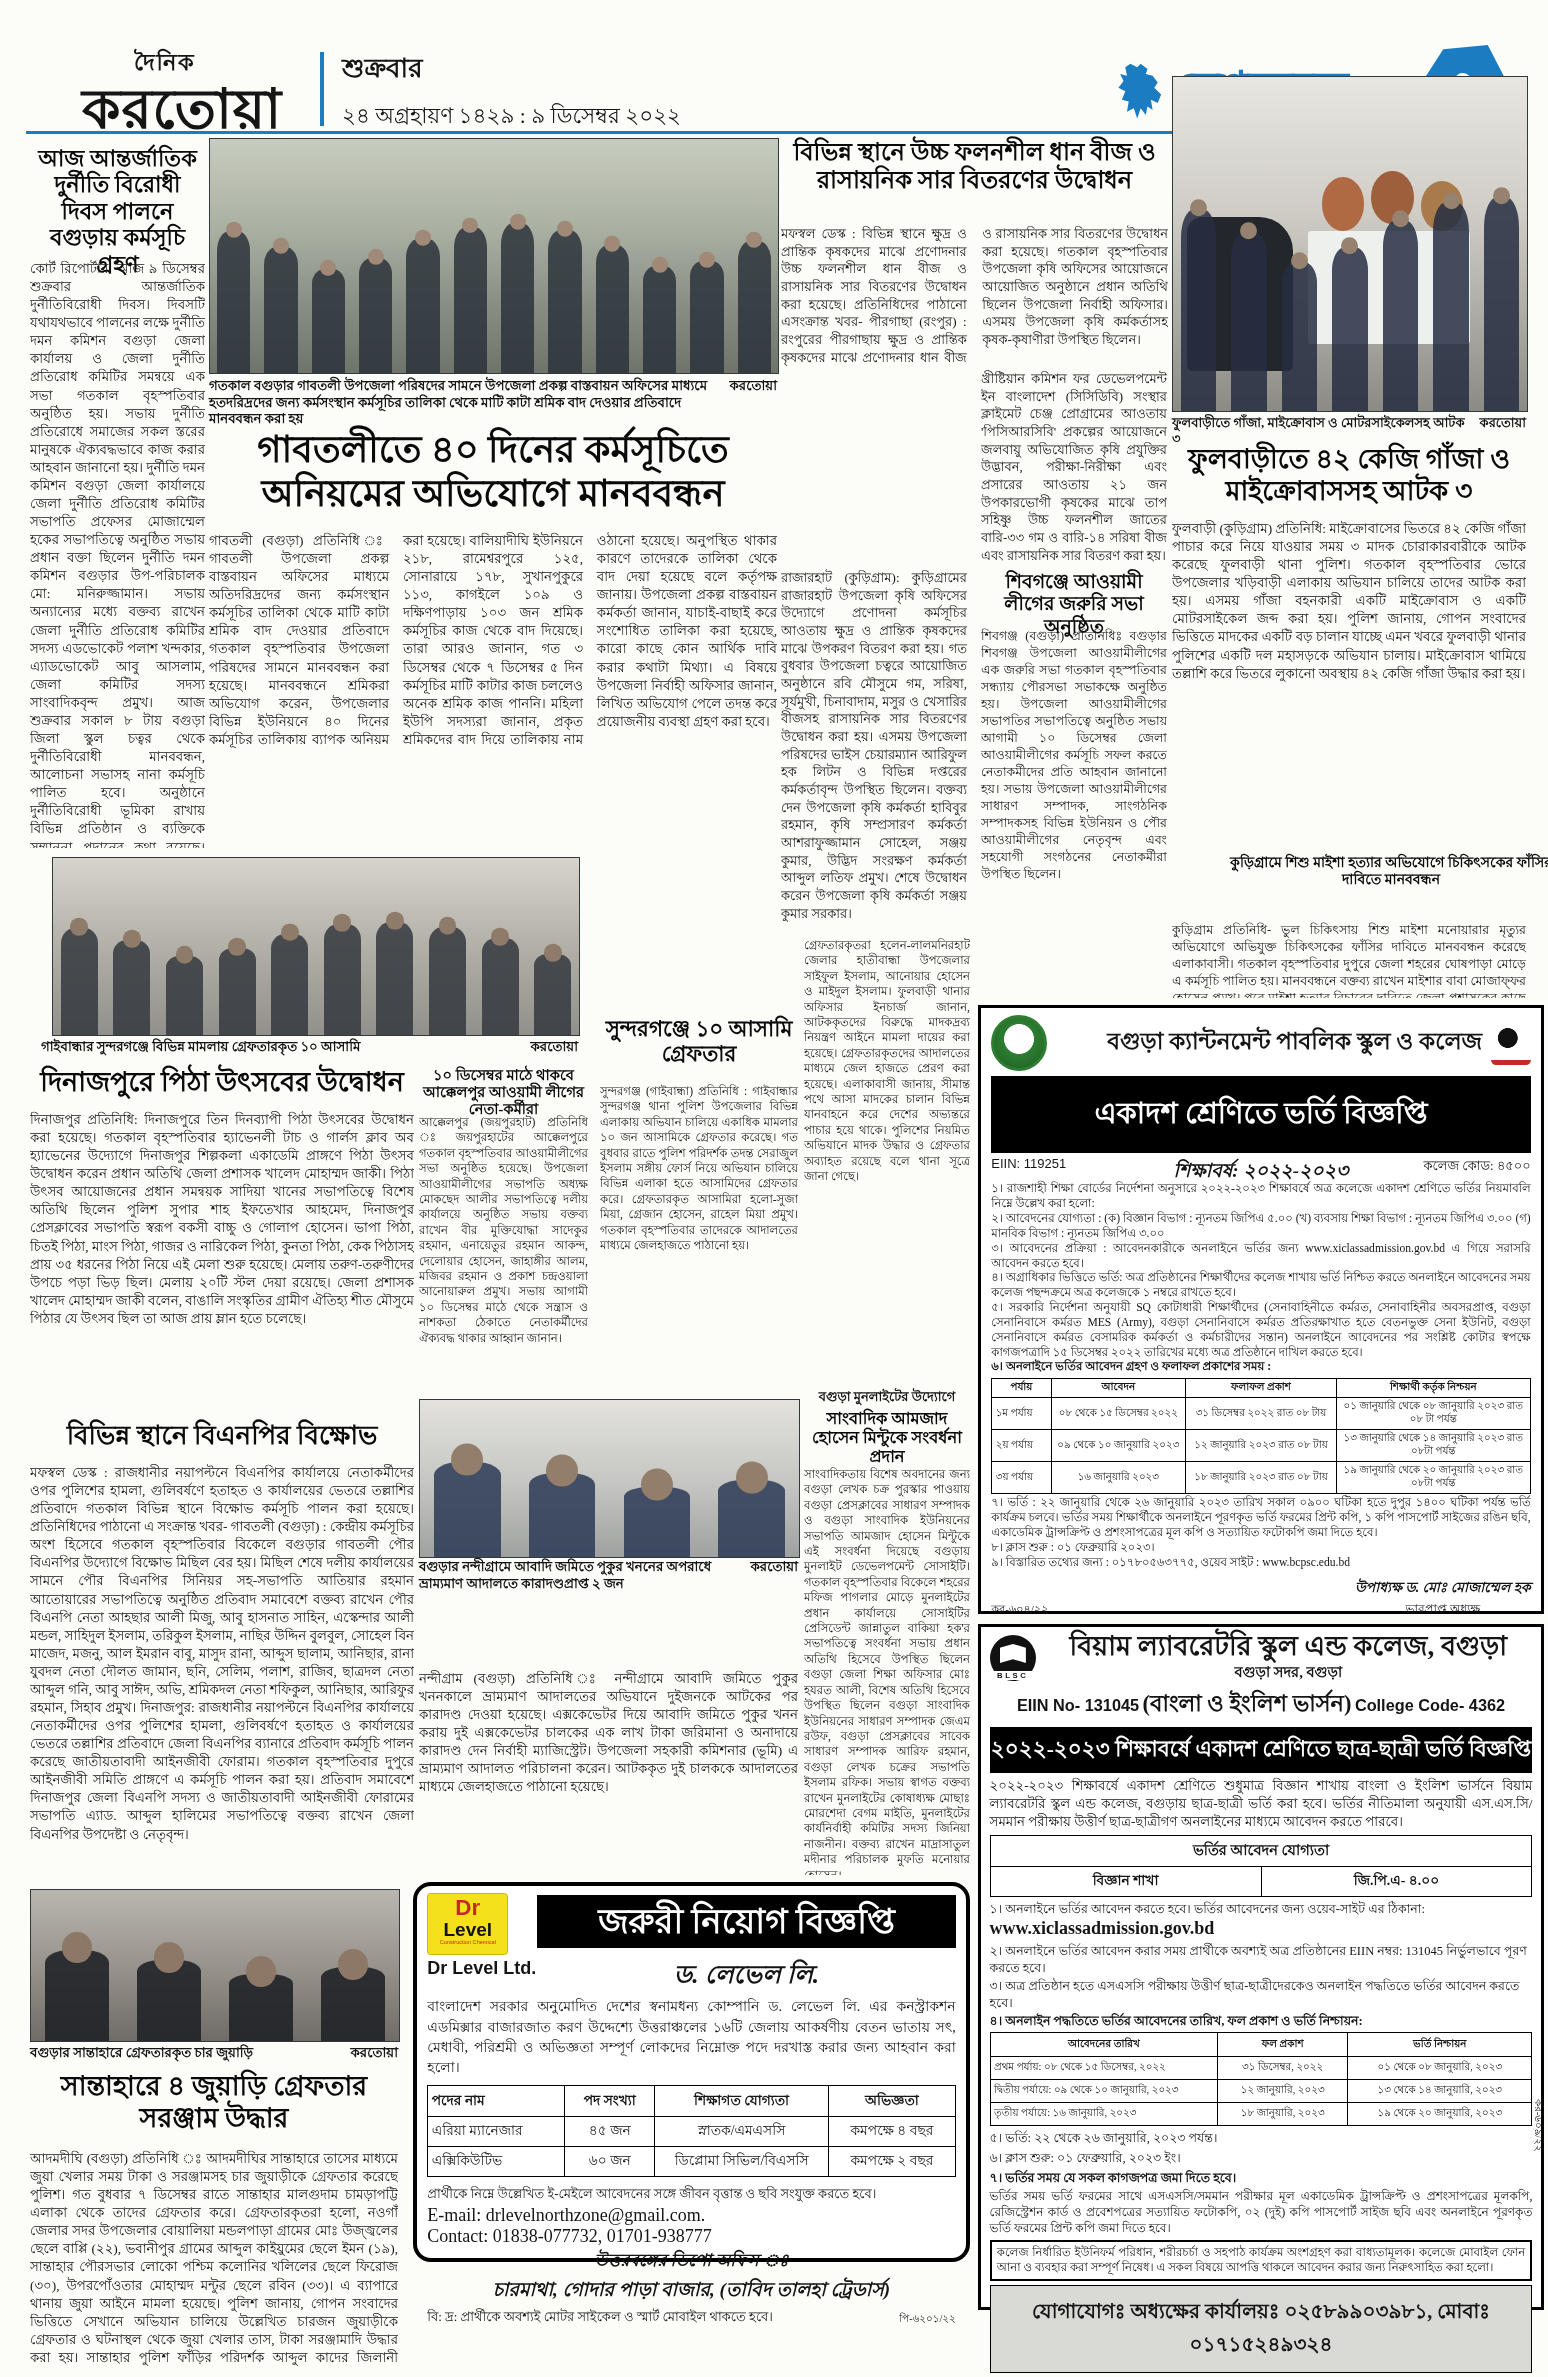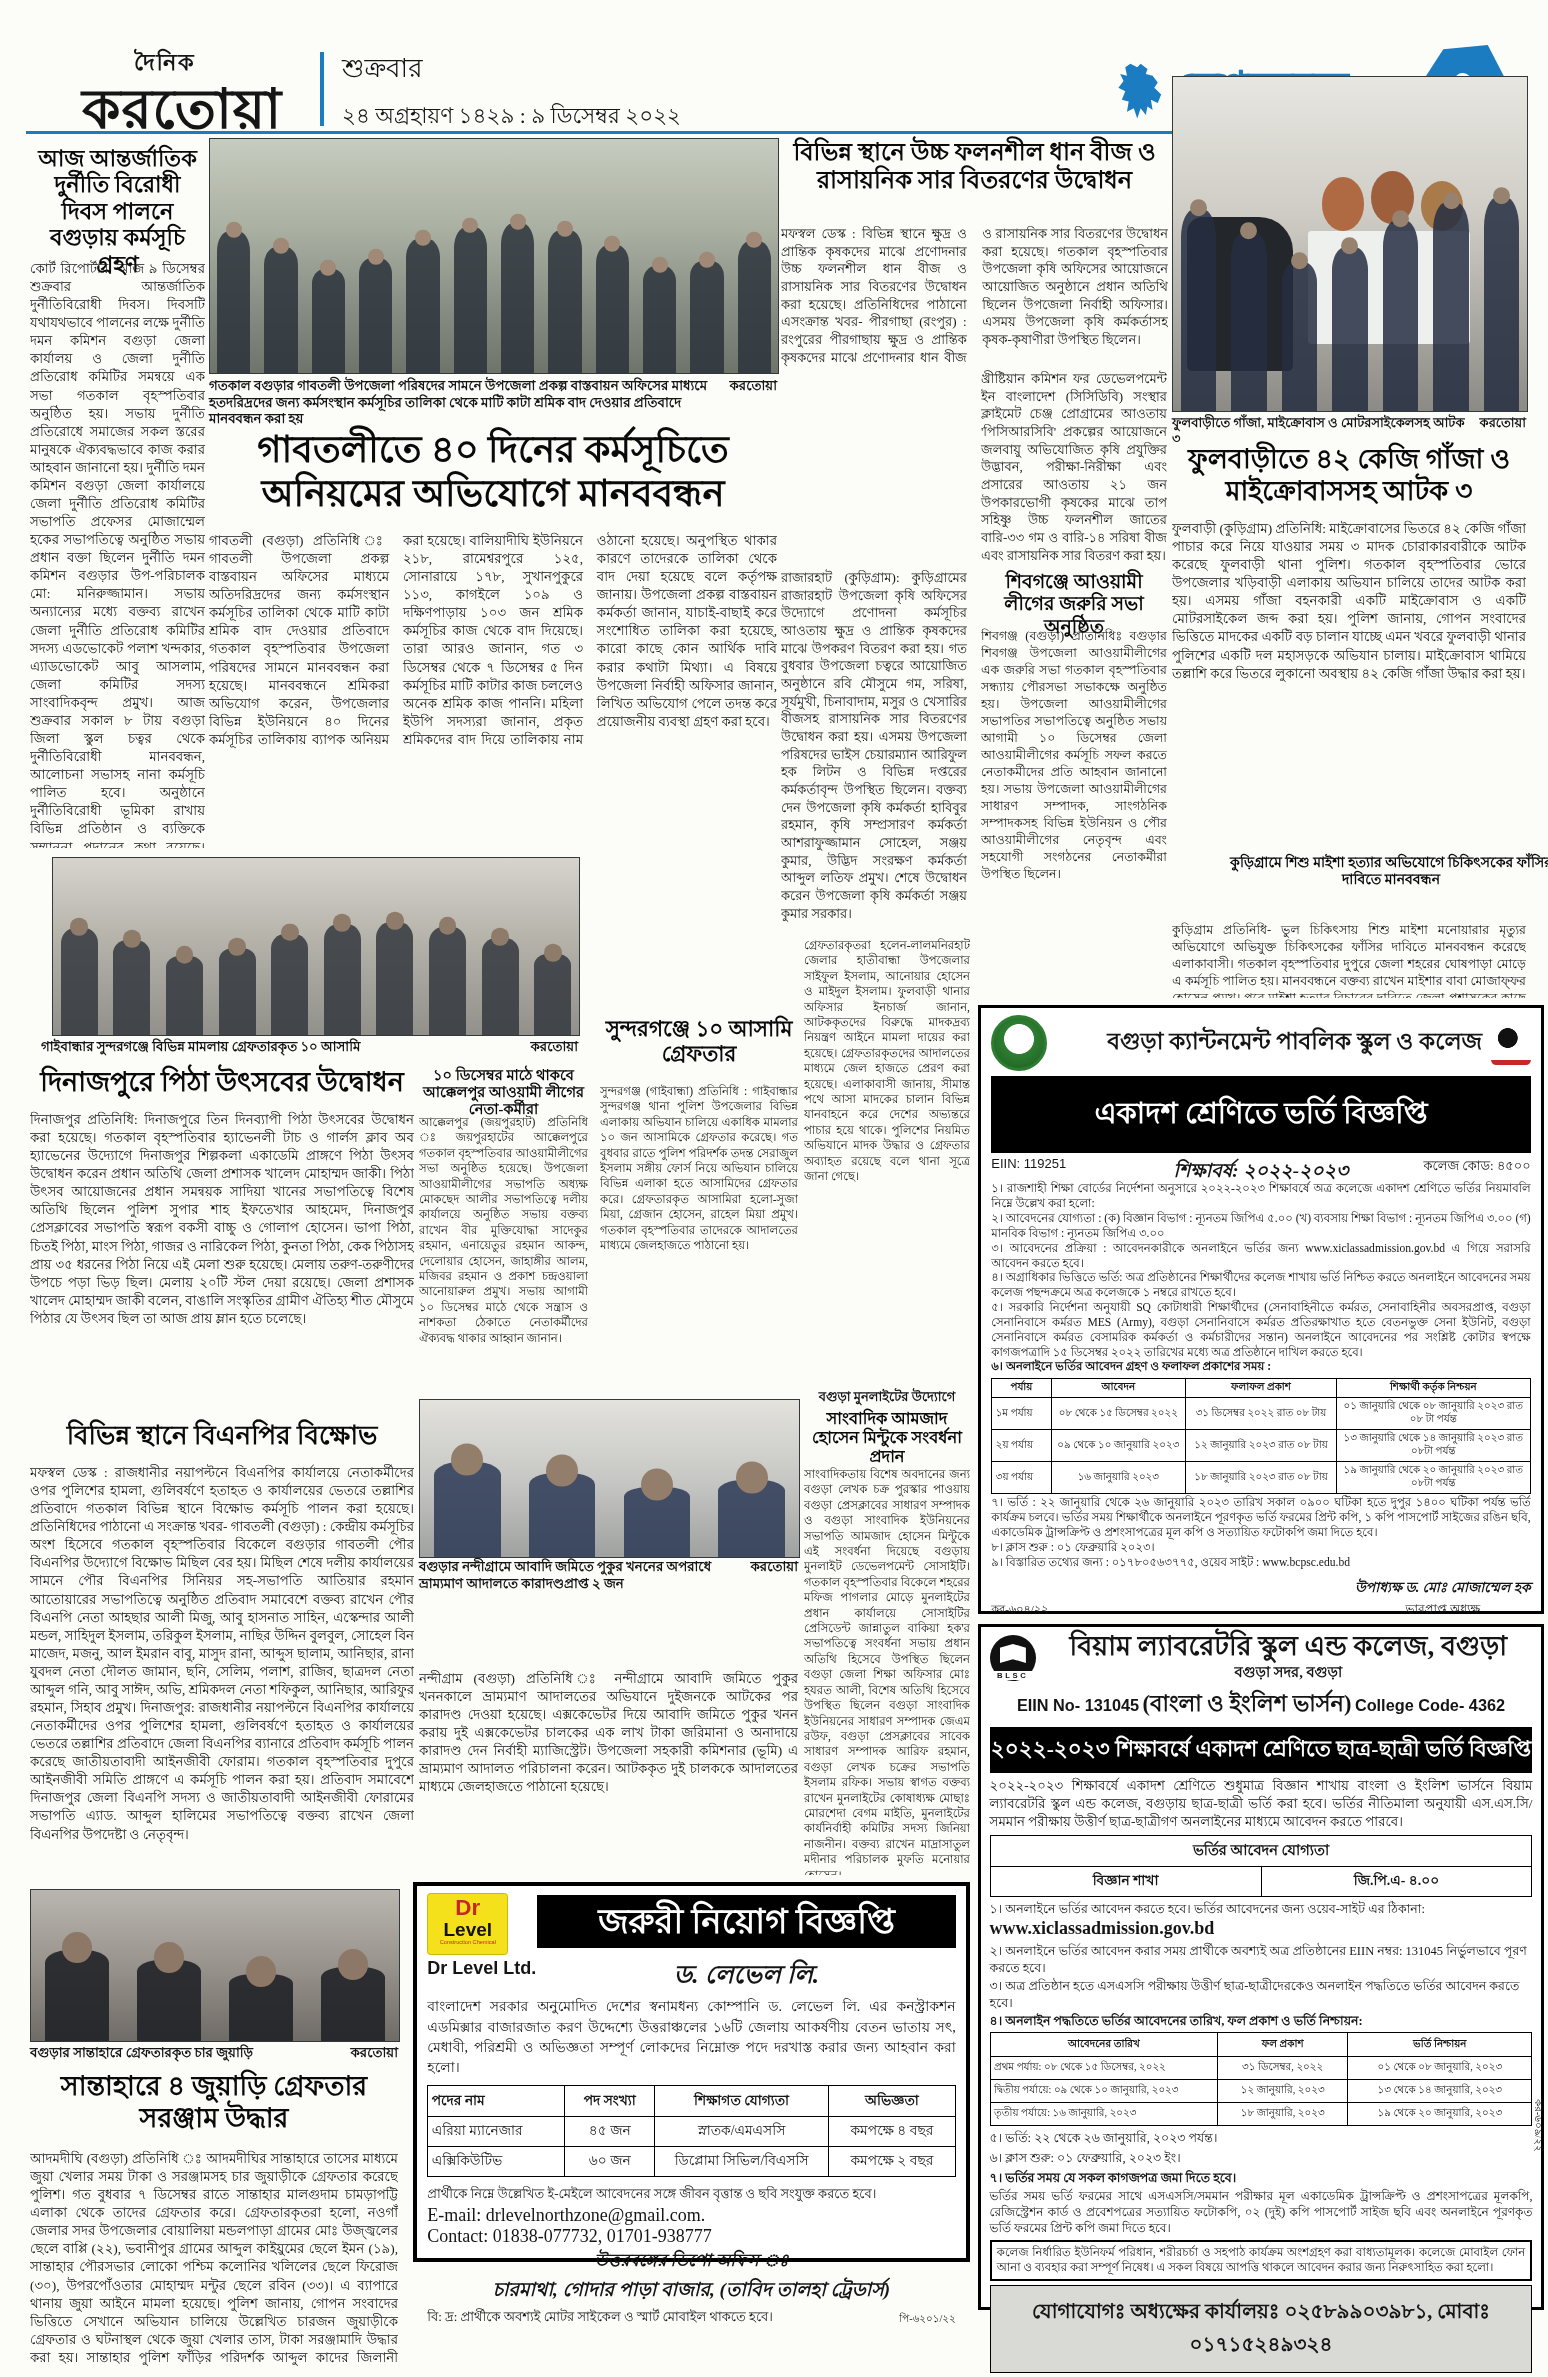--- a/index.html
+++ b/index.html
@@ -33,21 +33,21 @@
 <body>
 
 <div id="page">
 
   <div class="abs" style="left:82px;top:45px;width:232px;">
     <div style="font-weight:bold;font-size:22.4px;letter-spacing:1.7px;padding-left:52px;">দৈনিক</div>
     <div style="font-weight:bold;font-size:55px;line-height:1.0;letter-spacing:0.9px;">করতোয়া</div>
   </div>
   <div class="abs hrule" style="left:320px;top:52px;width:4.3px;height:74px;"></div>
   <div class="abs" style="left:342px;top:48px;">
-    <div style="font-weight:normal;font-size:26px;">শুক্রবার</div>
+    <div style="font-weight:bold;font-size:26px;">শুক্রবার</div>
     <div style="font-size:21.5px;margin-top:6.9px;">২৪ অগ্রহায়ণ ১৪২৯ : ৯ ডিসেম্বর ২০২২</div>
   </div>
   <svg class="abs" style="left:1115px;top:62px;" width="53" height="60" viewBox="0 0 62 70">
     <path d="M18,2 L26,6 L30,2 L38,8 L36,14 L44,16 L50,24 L46,30 L54,38 L50,48 L42,44 L44,56 L38,52 L36,62 L30,54 L26,66 L22,54 L14,58 L16,46 L8,44 L12,34 L4,30 L10,22 L6,14 L14,16 L12,6 Z" fill="#1b7cc2"></path>
   </svg>
   <div class="abs blue" style="left:1172px;top:52px;font-size:50px;font-weight:bold;">দেশজুড়ে</div>
   <div class="abs" style="left:1421px;top:45px;width:89px;height:86px;background:#1b7cc2;clip-path:polygon(25% 5%,75% 0%,100% 50%,78% 98%,22% 93%,0% 45%);">
     <div style="color:#fff;font-size:48px;font-weight:bold;text-align:center;line-height:86px;">৭</div>
   </div>
   <div class="abs hrule" style="left:26px;top:131px;width:1498px;height:3.4px;"></div>
@@ -289,21 +289,21 @@
       </table>
     <div style="font-size:12.5px;margin-top:3.4px;">৫। ভর্তি: ২২ থেকে ২৬ জানুয়ারি, ২০২৩ পর্যন্ত।</div>
     <div style="font-size:12.5px;">৬। ক্লাস শুরু: ০১ ফেব্রুয়ারি, ২০২৩ ইং।</div>
     <div style="font-size:12.5px;font-weight:bold;">৭। ভর্তির সময় যে সকল কাগজপত্র জমা দিতে হবে।</div>
     <div style="font-size:12px;line-height:1.3;text-align:justify;">ভর্তির সময় ভর্তি ফরমের সাথে এসএসসি/সমমান পরীক্ষার মূল একাডেমিক ট্রান্সক্রিপ্ট ও প্রশংসাপত্রের মূলকপি, রেজিস্ট্রেশন কার্ড ও প্রবেশপত্রের সত্যায়িত ফটোকপি, ০২ (দুই) কপি পাসপোর্ট সাইজ ছবি এবং অনলাইনে পূরণকৃত ভর্তি ফরমের প্রিন্ট কপি জমা দিতে হবে।</div>
     <div style="border:2.6px solid #000;padding:3.4px 5.2px;font-size:11.6px;line-height:1.3;text-align:justify;margin-top:3.4px;">কলেজ নির্ধারিত ইউনিফর্ম পরিধান, শরীরচর্চা ও সহপাঠ কার্যক্রম অংশগ্রহণ করা বাধ্যতামূলক। কলেজে মোবাইল ফোন আনা ও ব্যবহার করা সম্পূর্ণ নিষেধ। এ সকল বিষয়ে আপত্তি থাকলে আবেদন করার জন্য নিরুৎসাহিত করা হলো।</div>
     <div style="background:#d9d9d6;border:1.7px solid #000;text-align:center;font-weight:bold;font-size:20px;padding:10px 0;margin-top:4.3px;">যোগাযোগঃ অধ্যক্ষের কার্যালয়ঃ ০২৫৮৯৯০৩৯৮১, মোবাঃ ০১৭১৫২৪৯৩২৪</div>
   </div>
   <div class="abs vref" style="left:1529px;top:2099px;">কর-৬০৯/২২</div>
 
-  <div class="ad" style="left:413px;top:1882px;width:557px;height:380px;border-width:4.3px;padding:6.9px 10.3px;">
+  <div class="ad" style="left:413px;top:1882px;width:557px;height:380px;border-width:4.3px;padding:6.9px 10.3px;border-radius:18px;">
     <div style="position:relative;height:101px;">
       <div style="position:absolute;left:0;top:0;width:79px;height:60px;background:#f4e11c;border:1.7px solid #c9b90a;border-radius:3.4px;text-align:center;font-family:'Liberation Sans',sans-serif;">
         <div style="color:#c62828;font-weight:bold;font-size:22.4px;line-height:1;margin-top:3.4px;">Dr</div>
         <div style="color:#111;font-weight:bold;font-size:19px;line-height:1;">Level</div>
         <div style="color:#c62828;font-size:5.6px;">Construction Chemical</div>
       </div>
       <div style="position:absolute;left:0;top:65px;width:129px;font-family:'Liberation Sans',sans-serif;font-weight:bold;font-size:18px;">Dr Level Ltd.</div>
       <div class="banner" style="position:absolute;left:110px;right:0;top:1.7px;height:53px;font-size:34px;line-height:53px;">জরুরী নিয়োগ বিজ্ঞপ্তি</div>
       <div class="center" style="position:absolute;left:110px;right:0;top:62px;font-weight:bold;font-size:25px;font-style:italic;">ড. লেভেল লি.</div>
     </div>

